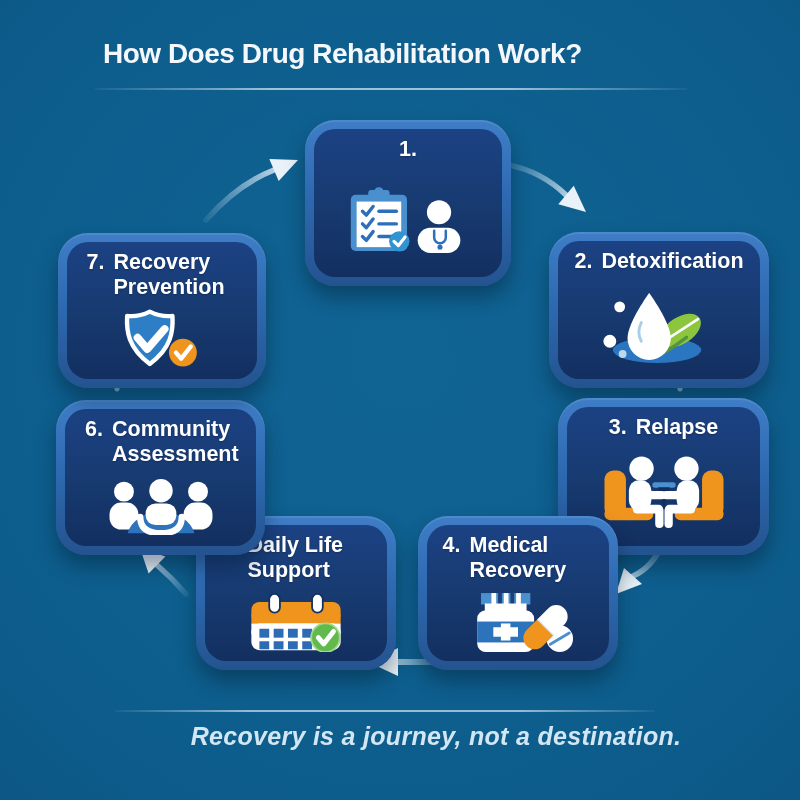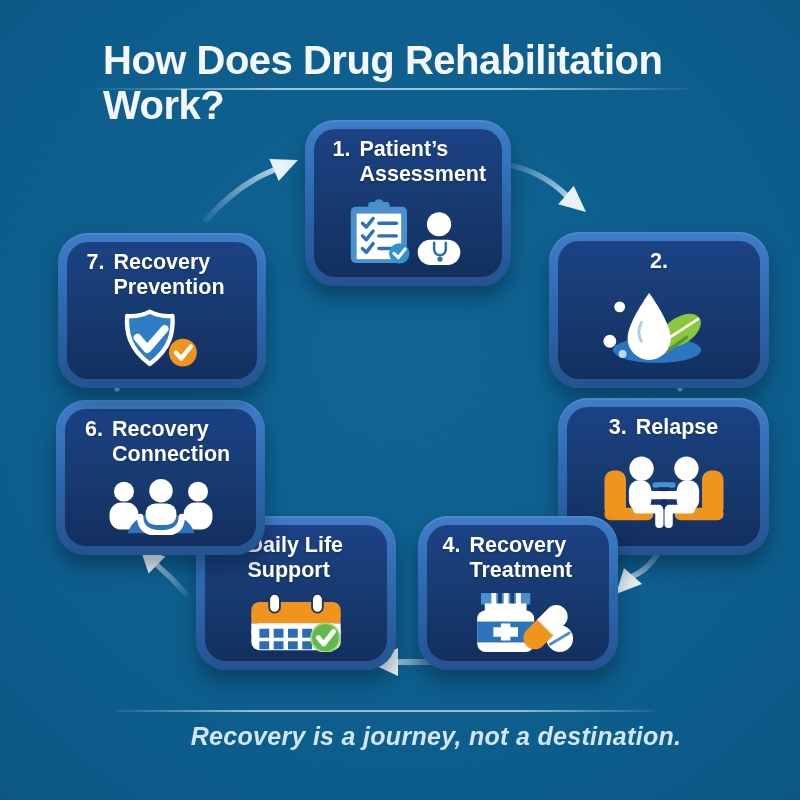--- a/index.html
+++ b/index.html
@@ -5,21 +5,21 @@
   html,body{margin:0;padding:0;background:#062c44;}
   #canvas{
     position:relative;width:800px;height:800px;overflow:hidden;
     font-family:"Liberation Sans",sans-serif;
     background:
       radial-gradient(140% 140% at 50% 45%, #106494 0%, #0d5d8c 40%, #0b5280 62%, #094668 82%, #083a58 100%);
   }
   
   .title{
     position:absolute;left:103px;top:38px;width:620px;
-    color:#f4f8fc;font-size:40px;font-weight:700;letter-spacing:-0.5px;
+    color:#f4f8fc;font-size:28px;font-weight:700;letter-spacing:-0.5px;
   }
   .title-underline{
     position:absolute;left:95px;top:88px;width:592px;height:2px;
     background:linear-gradient(90deg,rgba(200,225,245,.05),rgba(205,228,246,.75) 30%,rgba(205,228,246,.75) 70%,rgba(200,225,245,.05));
   }
   
   .box{
     position:absolute;border-radius:30px;padding:9px;
     background:linear-gradient(180deg,#3f7ec7 0%,#2e6ab2 45%,#24538f 100%);
     box-shadow:0 12px 20px rgba(3,20,40,.38), 0 2px 0 rgba(120,170,215,.25) inset;
@@ -113,21 +113,20 @@
       <path d="M186,594 Q172,578 157,565" fill="none" stroke="url(#g6)" stroke-width="5.5" stroke-linecap="round"></path>
       <polygon points="140,548 165.4,556.6 148.6,573.4" fill="#e9f2f9"></polygon>
     </g>
     <line x1="117" y1="371" x2="117" y2="389" stroke="#8fc0dd" stroke-width="5" stroke-linecap="round" opacity="0.85"></line>
   </svg>
 
   <div class="box" id="box1">
     <div class="box-inner">
       <div class="step-text">
         <span class="step-num">1.</span>
-        <span class="step-label">Patient’s Assessment</span>
       </div>
       <div class="step-icon">
         <svg width="126" height="66" viewBox="0 0 130 68">
           <rect x="6" y="8" width="58" height="58" rx="5" fill="#4a90cf"></rect>
           <circle cx="35" cy="5.5" r="4" fill="none" stroke="#4a90cf" stroke-width="2.5"></circle>
           <rect x="24" y="3" width="22" height="10" rx="3" fill="#4a90cf"></rect>
           <rect x="12" y="15" width="46" height="47" fill="#ffffff"></rect>
           <polyline points="18,25 22,29 29,20" fill="none" stroke="#2d6fb8" stroke-width="3.5" stroke-linecap="round" stroke-linejoin="round"></polyline>
           <line x1="35" y1="25" x2="53" y2="25" stroke="#2d6fb8" stroke-width="3.5" stroke-linecap="round"></line>
           <polyline points="18,38 22,42 29,33" fill="none" stroke="#2d6fb8" stroke-width="3.5" stroke-linecap="round" stroke-linejoin="round"></polyline>
@@ -142,20 +141,21 @@
           <polyline points="50.5,56 55,60.5 62,51.5" fill="none" stroke="#ffffff" stroke-width="3.2" stroke-linecap="round" stroke-linejoin="round"></polyline>
         </svg>
       </div>
     </div>
   </div>
 
   <div class="box oneline" id="box2">
     <div class="box-inner">
       <div class="step-text">
         <span class="step-num">2.</span>
+        <span class="step-label">Detoxification</span>
       </div>
       <div class="step-icon">
         <svg width="118" height="75" viewBox="0 0 120 76">
           <ellipse cx="58" cy="62" rx="45" ry="13" fill="#2b76c0"></ellipse>
           <g transform="rotate(-33 82 42)">
             <ellipse cx="82" cy="42" rx="23" ry="13.5" fill="#8cc63e"></ellipse>
             <line x1="61" y1="42" x2="103" y2="42" stroke="#ffffff" stroke-width="2.6" stroke-linecap="round"></line>
           </g>
           <path d="M66,64 Q76,58 88,49" fill="none" stroke="#57923c" stroke-width="3.4" stroke-linecap="round"></path>
           <path d="M50,4 C50,4 28,34 28,50 a22,22 0 0 0 44,0 C72,34 50,4 50,4 Z" fill="#ffffff"></path>
@@ -198,21 +198,21 @@
           </g>
         </svg>
       </div>
     </div>
   </div>
 
   <div class="box" id="box4">
     <div class="box-inner">
       <div class="step-text">
         <span class="step-num">4.</span>
-        <span class="step-label">Recovery Treatment</span>
+        <span class="step-label">Medical Recovery</span>
       </div>
       <div class="step-icon">
         <svg width="112" height="59" viewBox="0 0 118 62">
           <rect x="20" y="0" width="52" height="12" fill="#4a90cf"></rect>
           <rect x="31" y="0" width="5" height="12" fill="#ffffff"></rect>
           <rect x="44" y="0" width="5" height="12" fill="#ffffff"></rect>
           <rect x="57" y="0" width="5" height="12" fill="#ffffff"></rect>
           <rect x="38" y="0" width="4" height="12" fill="#1c3f77"></rect>
           <rect x="51" y="0" width="4" height="12" fill="#1c3f77"></rect>
           <rect x="24" y="11" width="44" height="9" fill="#ffffff"></rect>
@@ -261,21 +261,21 @@
           <polyline points="81,50 87,57 98,43" fill="none" stroke="#ffffff" stroke-width="5.5" stroke-linecap="round" stroke-linejoin="round"></polyline>
         </svg>
       </div>
     </div>
   </div>
 
   <div class="box" id="box6">
     <div class="box-inner">
       <div class="step-text">
         <span class="step-num">6.</span>
-        <span class="step-label">Recovery Connection</span>
+        <span class="step-label">Community Assessment</span>
       </div>
       <div class="step-icon">
         <svg width="114" height="56" viewBox="0 0 126 62">
           <circle cx="22" cy="14" r="11" fill="#ffffff"></circle>
           <rect x="6" y="26" width="32" height="30" rx="13" fill="#ffffff"></rect>
           <circle cx="104" cy="14" r="11" fill="#ffffff"></circle>
           <rect x="88" y="26" width="32" height="30" rx="13" fill="#ffffff"></rect>
           <path d="M26,60 A38,31 0 0 1 100,60 Z" fill="#2d74bd"></path>
           <circle cx="63" cy="13" r="13" fill="#ffffff"></circle>
           <rect x="46" y="27" width="34" height="24" rx="11" fill="#ffffff"></rect>

